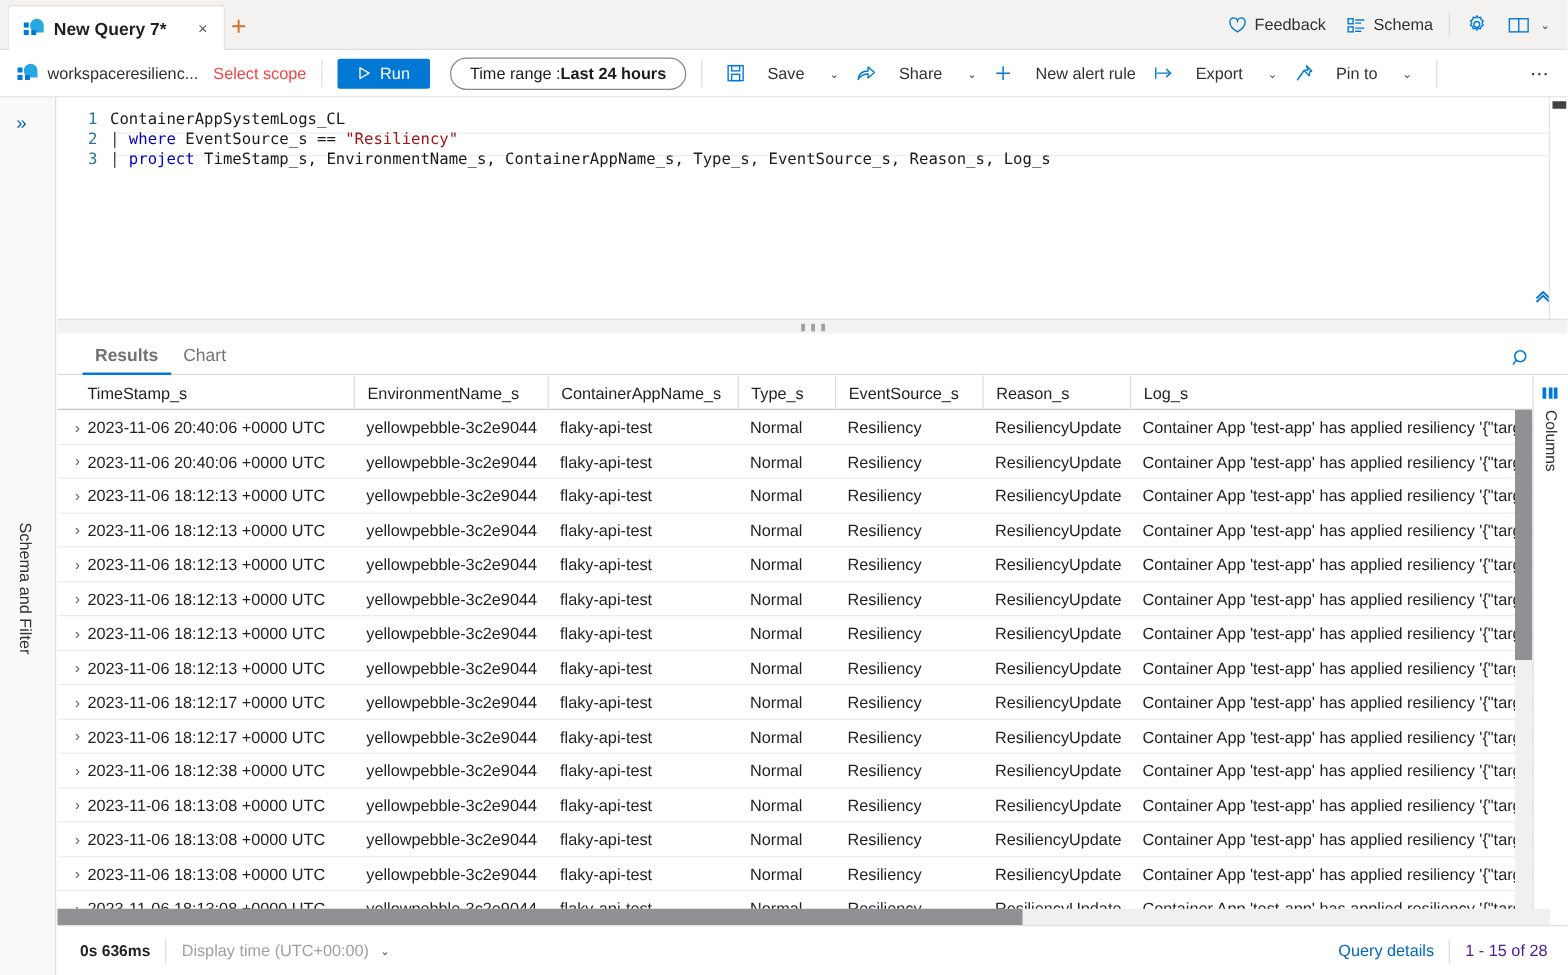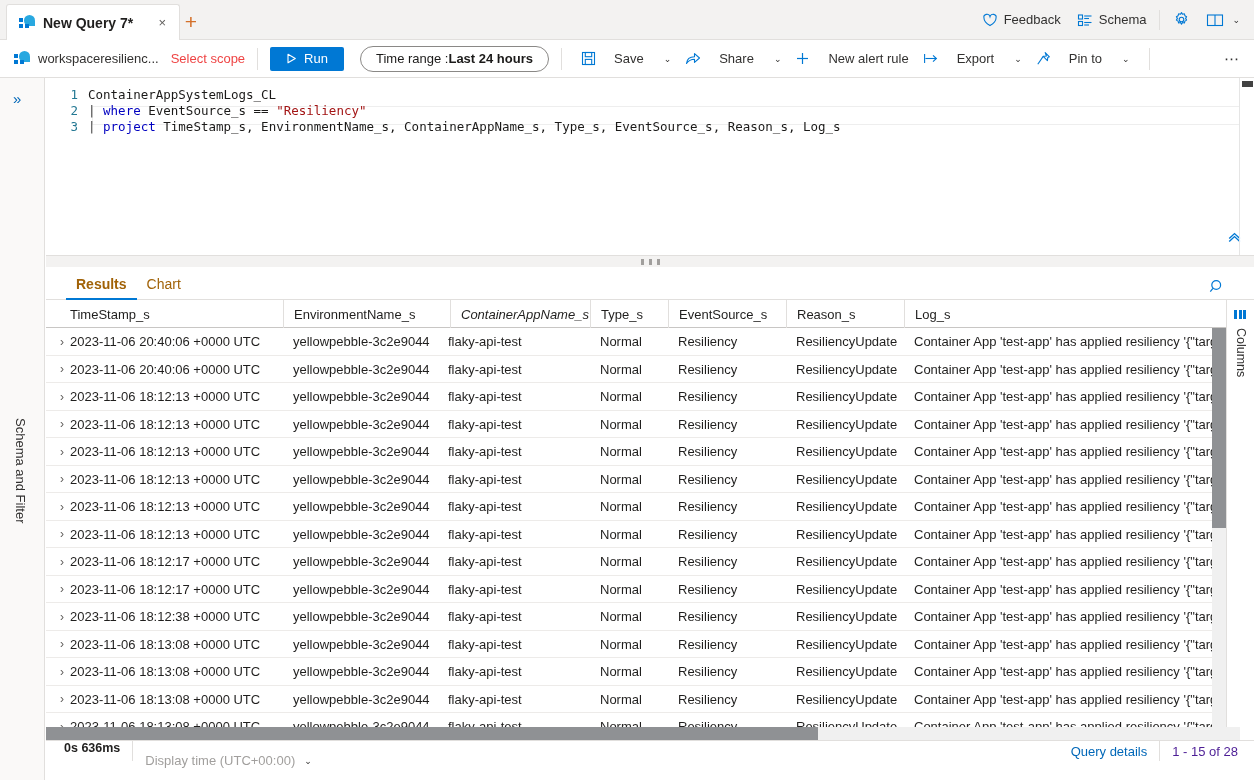--- a/index.html
+++ b/index.html
@@ -147,21 +147,21 @@
   .results {
     position: absolute; top: 267px; left: 46px; right: 0; bottom: 40px;
     background: #ffffff;
   }
   .restabs {
     position: relative; height: 33px; border-bottom: 1px solid #e1dfdd;
     display: flex; align-items: flex-end; padding-left: 20px;
   }
   .restab {
     position: relative; padding: 0 10px 7px 10px; font-size: 14px;
-    color: #a16207; cursor: pointer;
+    color: #737373; cursor: pointer;
   }
   .restab.active { font-weight: bold; }
   .restab.active::after {
     content: ""; position: absolute; left: 0; right: 0; bottom: -1px;
     height: 2px; background: #0078d4;
   }
   .res-search {
     position: absolute; right: 28px; bottom: 4px;
     color: #0078d4; cursor: pointer;
   }
@@ -210,21 +210,21 @@
     position: absolute; left: 46px; right: 28px; bottom: 40px; height: 13px;
     background: #f0f0f0;
   }
   .hthumb { position: absolute; left: 0; top: 0; height: 13px; width: 772px; background: #8f9194; }
   .hcorner { position: absolute; right: 14px; bottom: 40px; width: 14px; height: 13px; background: #f0f0f0;}
 
   
   .statusbar {
     position: absolute; left: 46px; right: 0; bottom: 0; height: 40px;
     background: #ffffff; border-top: 1px solid #e1dfdd;
-    display: flex; 
+    display: flex; align-items: center;
   }
   .st-time { font-size: 12.5px; font-weight: bold; color: #201f1e; padding-left: 18px; }
   .st-sep { width: 1px; height: 20px; background: #e1dfdd; margin: 0 12px; }
   .st-display { font-size: 13px; color: #a19f9d; display: flex; align-items: center; gap: 7px; cursor: pointer;}
   .st-right { position: absolute; right: 16px; display: flex; align-items: center; }
   .st-link { font-size: 13px; color: #0067b8; cursor: pointer; }
   .st-count { font-size: 13px; color: #4c1d95; }
   svg { display: block; }
 </style>
 </head>
@@ -414,21 +414,21 @@
           <circle cx="7.2" cy="7" r="4.4" fill="none" stroke="#0078d4" stroke-width="1.2"></circle>
           <line x1="3.9" y1="10.4" x2="1.3" y2="13.6" stroke="#0078d4" stroke-width="1.2"></line>
         </svg>
       </div>
     </div>
 
     <div class="grid">
       <div class="grid-head" id="grid-head">
           <div class="th" style="left: 237px; width: 155px;">EnvironmentName_s</div>
           <div class="th first" style="left: 14px; width: 237px;">TimeStamp_s</div>
-          <div class="th" style="left: 404px; width: 152px; font-style: italic;">ContainerAppName_s</div>
+          <div class="th" style="left: 392px; width: 152px;">ContainerAppName_s</div>
           <div class="th" style="left: 544px; width: 78px;">Type_s</div>
           <div class="th" style="left: 622px; width: 118px;">EventSource_s</div>
           <div class="th" style="left: 740px; width: 118px;">Reason_s</div>
           <div class="th" style="left: 858px; width: 330px;">Log_s</div>
         </div>
       <div class="gridbody" id="grid-body">
           <div class="row">
             <span class="expander">›</span>
             <div class="cell" style="left: 14px; width: 237px;">2023-11-06 20:40:06 +0000 UTC</div>
             <div class="cell" style="left: 237px; width: 155px;">yellowpebble-3c2e9044</div>

